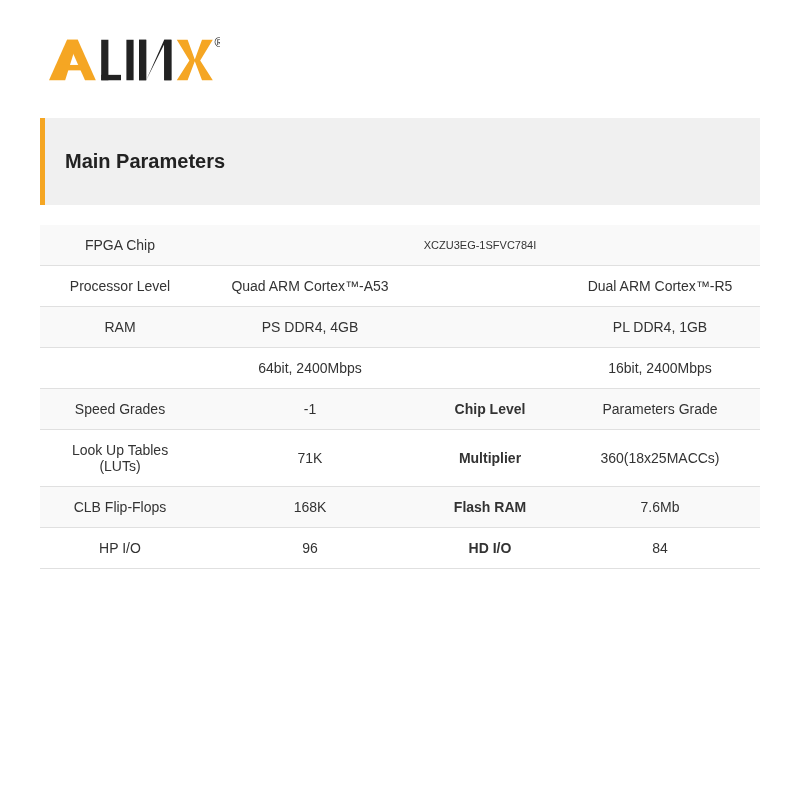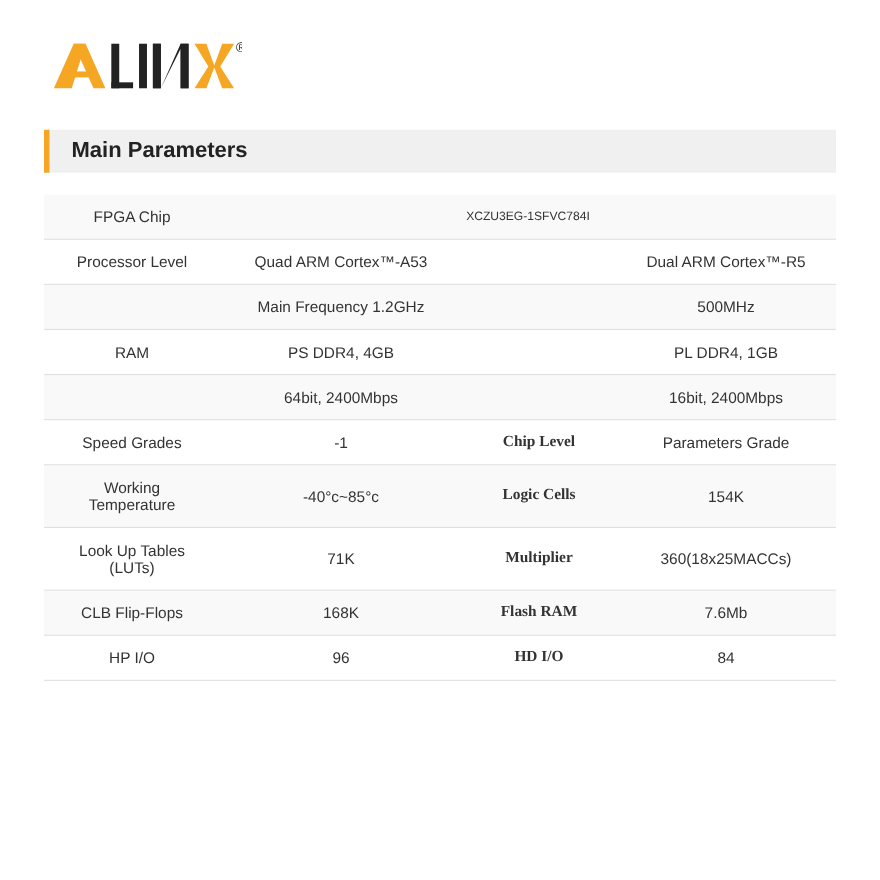--- a/index.html
+++ b/index.html
@@ -22,21 +22,21 @@
 
     .logo-svg {
       width: 180px;
       height: 60px;
     }
 
     
     .section-header {
       background: #f0f0f0;
       border-left: 5px solid #f5a623;
-      padding: 8px 20px;
+      padding: 32px 20px;
       margin-bottom: 20px;
     }
 
     .section-header-text {
       font-size: 20px;
       font-weight: 600;
       color: #222;
     }
 
     
@@ -72,21 +72,20 @@
     }
 
     .col-value1 {
       width: 220px;
     }
 
     .col-label2 {
       width: 140px;
       font-weight: 500;
       color: #222;
-      font-family: Liberation Serif, serif;
     }
 
     .col-value2 {
       width: 200px;
     }
 
     strong {
       font-weight: 700;
     }
   </style>
@@ -125,48 +124,36 @@
         <td class="col-label">FPGA Chip</td>
         <td colspan="3" style="font-size:11px;">XCZU3EG-1SFVC784I</td>
       </tr>
       <tr>
         <td class="col-label">Processor Level</td>
         <td class="col-value1">Quad ARM Cortex™-A53</td>
         <td class="col-label2"></td>
         <td class="col-value2">Dual ARM Cortex™-R5</td>
       </tr>
       <tr>
-        <td class="col-label"></td>
-        <td class="col-value1">Main Frequency 1.2GHz</td>
-        <td class="col-label2"></td>
-        <td class="col-value2">500MHz</td>
-      </tr>
-      <tr>
         <td class="col-label">RAM</td>
         <td class="col-value1">PS DDR4, 4GB</td>
         <td class="col-label2"></td>
         <td class="col-value2">PL DDR4, 1GB</td>
       </tr>
       <tr>
         <td class="col-label"></td>
         <td class="col-value1">64bit, 2400Mbps</td>
         <td class="col-label2"></td>
         <td class="col-value2">16bit, 2400Mbps</td>
       </tr>
       <tr>
         <td class="col-label">Speed Grades</td>
         <td class="col-value1">-1</td>
         <td class="col-label2"><strong>Chip Level</strong></td>
         <td class="col-value2">Parameters Grade</td>
-      </tr>
-      <tr>
-        <td class="col-label">Working Temperature</td>
-        <td class="col-value1">-40°c~85°c</td>
-        <td class="col-label2"><strong>Logic Cells</strong></td>
-        <td class="col-value2">154K</td>
       </tr>
       <tr>
         <td class="col-label">Look Up Tables (LUTs)</td>
         <td class="col-value1">71K</td>
         <td class="col-label2"><strong>Multiplier</strong></td>
         <td class="col-value2">360(18x25MACCs)</td>
       </tr>
       <tr>
         <td class="col-label">CLB Flip-Flops</td>
         <td class="col-value1">168K</td>

